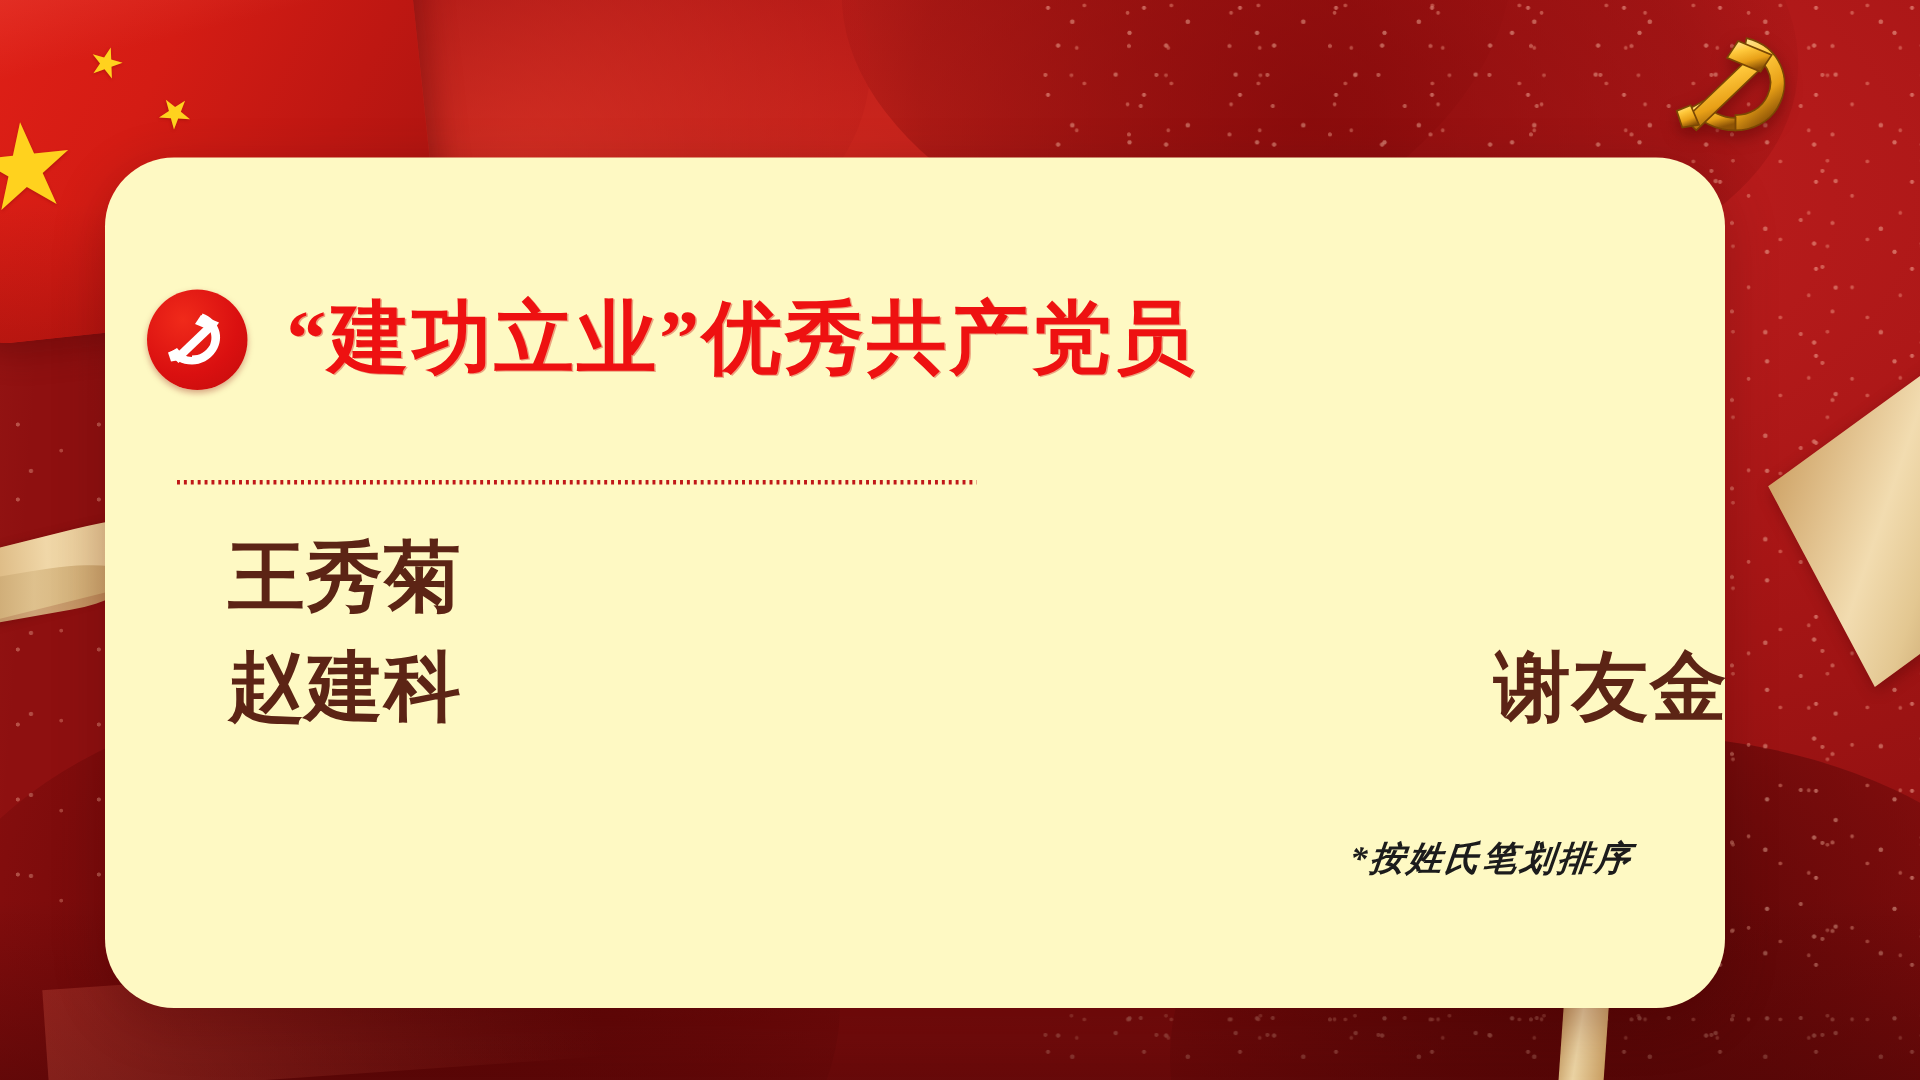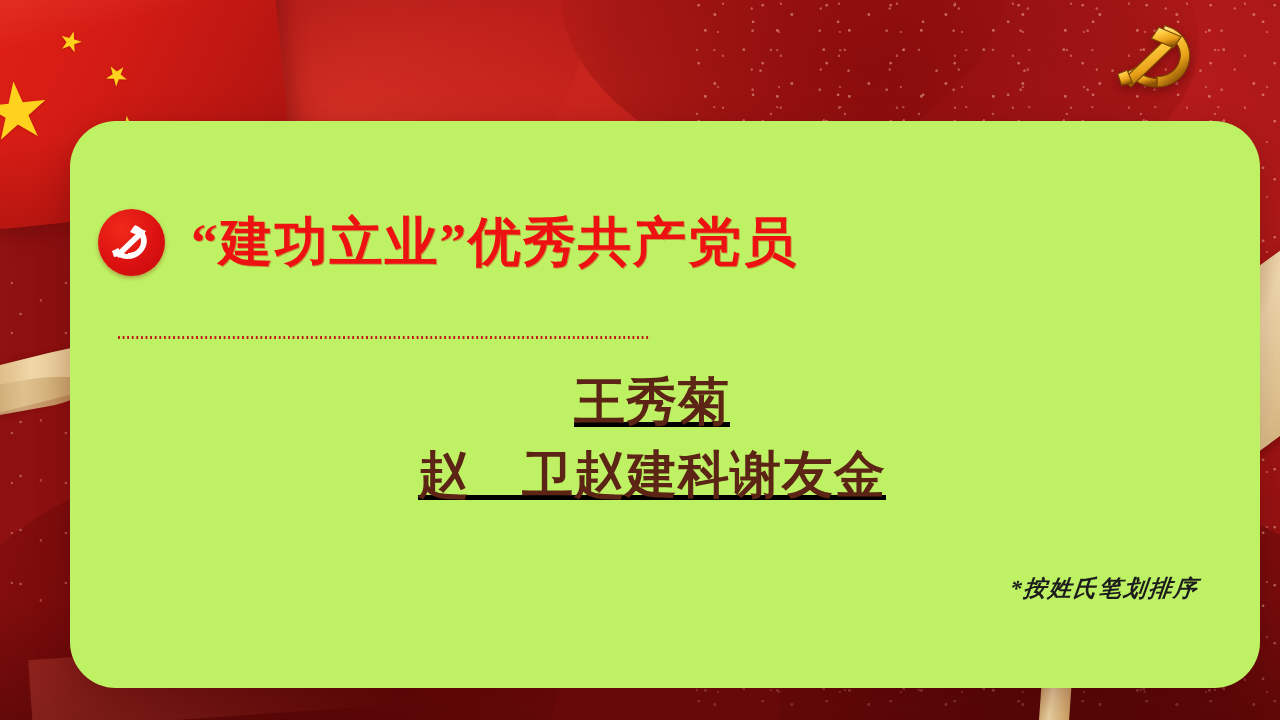--- a/index.html
+++ b/index.html
@@ -191,25 +191,24 @@
     position: absolute;
     right: 72px; top: 18px;
     width: 104px; height: 82px;
     filter: drop-shadow(0 4px 5px rgba(90,5,5,.55));
   }
 
   
   .card {
     position: absolute;
     left: 70px; top: 105px;
-    width: 1190px; height: 567px;
-    background: #bef264;
+    width: 1080px; height: 567px;
+    background: #fef9c3;
     border-radius: 46px;
     box-shadow: 0 10px 34px rgba(70,4,4,.28);
-    margin-top: 16px;
   }
 
   
   .title-row {
     position: absolute;
     left: 28px; top: 88px;
     display: flex;
     align-items: center;
     gap: 26px;
   }
@@ -245,25 +244,24 @@
   }
 
   
   .names {
     position: absolute;
     left: 52px; top: 250px;
     width: 1060px;
   }
   .name-row {
     display: flex;
-    justify-content: center;
+    justify-content: space-between;
     align-items: baseline;
     margin-bottom: 10px;
     padding: 0 30px;
-    text-decoration: underline;
   }
   .name {
     font-family: "Liberation Serif", serif;
     font-size: 51px;
     font-weight: bold;
     color: #5C2415;
     line-height: 1.24;
     white-space: pre;
     letter-spacing: 1px;
   }
@@ -353,21 +351,20 @@
       <div class="title-text">“建功立业”优秀共产党员</div>
     </div>
 
     <div class="divider"></div>
 
     <div class="names">
       <div class="name-row">
         <span class="name">王秀菊</span>
       </div>
       <div class="name-row">
-        <span class="name">赵　卫</span>
         <span class="name">赵建科</span>
         <span class="name">谢友金</span>
       </div>
     </div>
 
     <div class="footnote">*按姓氏笔划排序</div>
   </div>
 
 </div>
 

